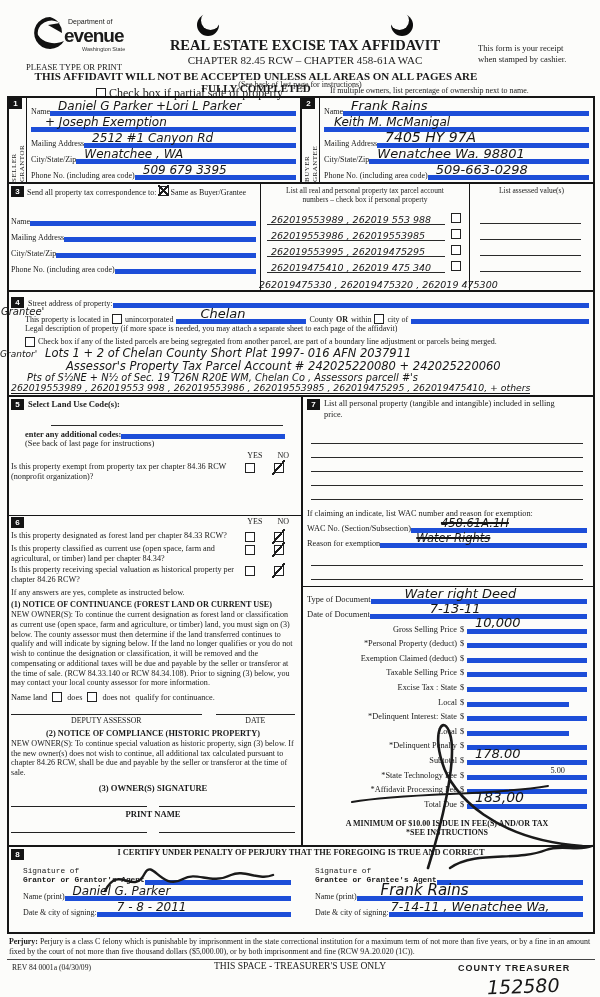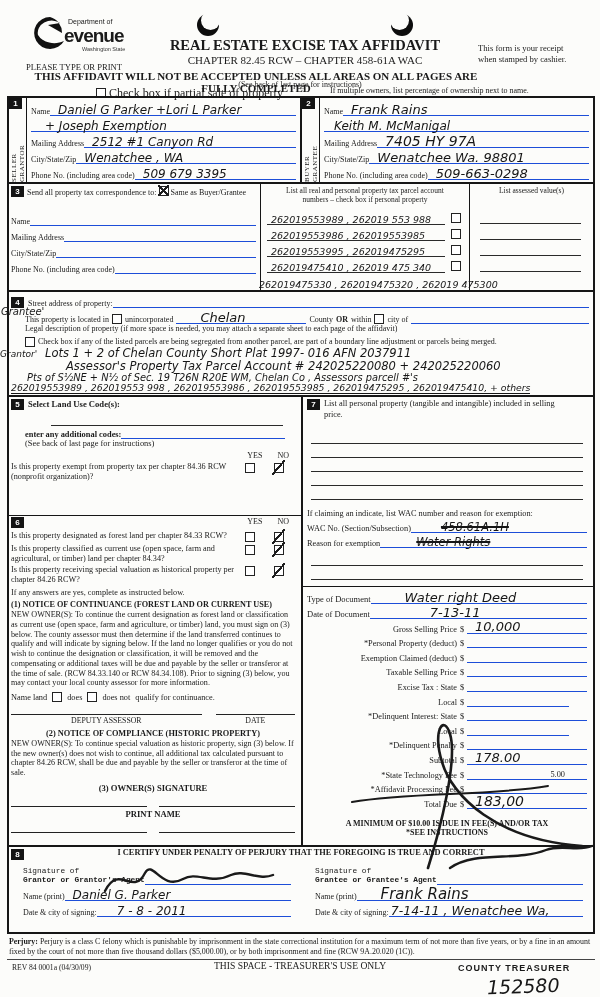--- a/index.html
+++ b/index.html
@@ -14,21 +14,21 @@
   .strike{text-decoration:line-through;text-decoration-thickness:2px;}
   
   .cb{display:inline-block;width:8px;height:8px;border:1px solid #222;background:#fff;
       position:relative;vertical-align:-1px;flex:none;}
   .cb.slash::after{content:"";position:absolute;left:-3px;top:-4px;width:13px;height:15px;
       background:linear-gradient(to top left,transparent 45%,#1d1d1d 45%,#1d1d1d 55%,transparent 55%);}
   .cb.xmark::after{content:"";position:absolute;left:-2px;top:-2px;width:11px;height:11px;
       background:linear-gradient(to top left,transparent 44%,#1d1d1d 44%,#1d1d1d 56%,transparent 56%),
                  linear-gradient(to top right,transparent 44%,#1d1d1d 44%,#1d1d1d 56%,transparent 56%);}
   
-  .fline{flex:1;border-bottom:1px solid #1d4ed8;position:relative;min-height:10px;}
+  .fline{flex:1;border-bottom:5px solid #1d4ed8;position:relative;min-height:10px;}
   .fline .hw{position:absolute;left:8px;bottom:-2px;}
   .frow{display:flex;align-items:flex-end;font-size:8px;}
   
   .crescent{position:absolute;width:22px;height:22px;}
   .crescent .moon{position:absolute;inset:0;border-radius:50%;background:#0d0d0d;}
   .crescent .bite{position:absolute;width:19px;height:19px;border-radius:50%;background:#fcfcfa;}
   .c1 .bite{left:4px;top:-3px;}
   .c2 .bite{left:-1px;top:-3px;}
   
   .badge{display:inline-block;background:#141414;color:#fff;font-family:"Liberation Sans",sans-serif;

